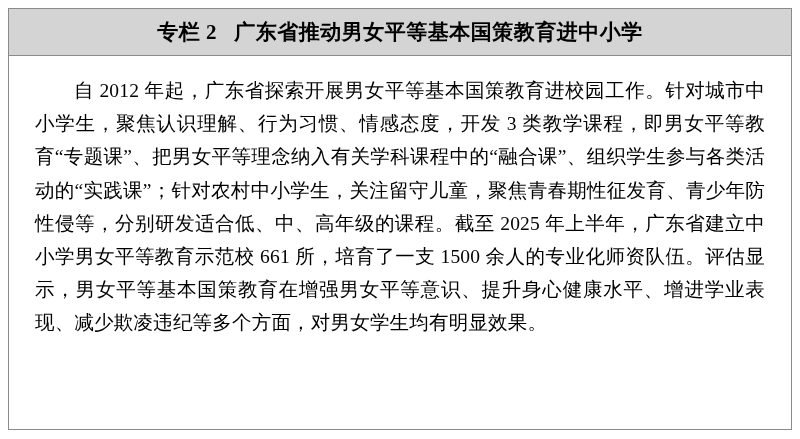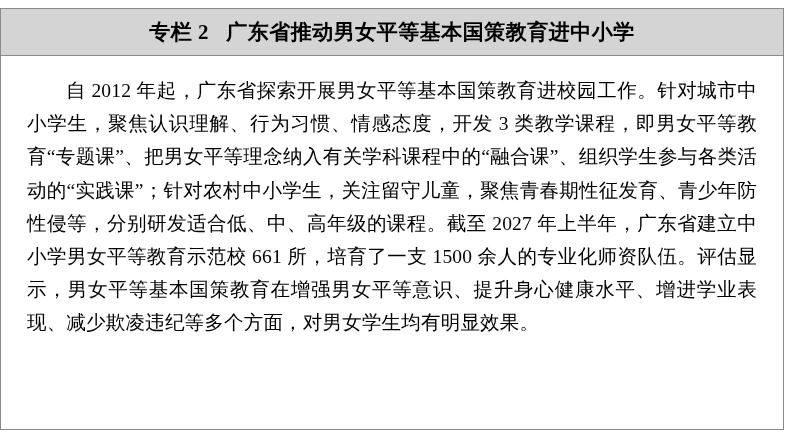--- a/index.html
+++ b/index.html
@@ -9,21 +9,21 @@
   }
   body {
     width: 800px;
     height: 439px;
     font-family: "Liberation Serif", "DejaVu Serif", serif;
     overflow: hidden;
   }
 
   .box {
     position: absolute;
-    left: 0;
+    left: 8px;
     top: 8px;
     width: 784px;
     height: 422px;
     border: 1px solid #8a8a8a;
     box-sizing: border-box;
     background: #ffffff;
   }
 
   .box-header {
     height: 47px;
@@ -62,15 +62,15 @@
   }
 </style>
 </head>
 <body>
 
 <div class="box">
   <div class="box-header">
     <div class="box-title">专栏 2   广东省推动男女平等基本国策教育进中小学</div>
   </div>
   <div class="box-body">
-    <p class="para">自 2012 年起，广东省探索开展男女平等基本国策教育进校园工作。针对城市中小学生，聚焦认识理解、行为习惯、情感态度，开发 3 类教学课程，即男女平等教育“专题课”、把男女平等理念纳入有关学科课程中的“融合课”、组织学生参与各类活动的“实践课”；针对农村中小学生，关注留守儿童，聚焦青春期性征发育、青少年防性侵等，分别研发适合低、中、高年级的课程。截至 2027 年上半年，广东省建立中小学男女平等教育示范校 661 所，培育了一支 1500 余人的专业化师资队伍。评估显示，男女平等基本国策教育在增强男女平等意识、提升身心健康水平、增进学业表现、减少欺凌违纪等多个方面，对男女学生均有明显效果。</p>
+    <p class="para">自 2012 年起，广东省探索开展男女平等基本国策教育进校园工作。针对城市中小学生，聚焦认识理解、行为习惯、情感态度，开发 3 类教学课程，即男女平等教育“专题课”、把男女平等理念纳入有关学科课程中的“融合课”、组织学生参与各类活动的“实践课”；针对农村中小学生，关注留守儿童，聚焦青春期性征发育、青少年防性侵等，分别研发适合低、中、高年级的课程。截至 2025 年上半年，广东省建立中小学男女平等教育示范校 661 所，培育了一支 1500 余人的专业化师资队伍。评估显示，男女平等基本国策教育在增强男女平等意识、提升身心健康水平、增进学业表现、减少欺凌违纪等多个方面，对男女学生均有明显效果。</p>
   </div>
 </div>
 
 </body></html>

